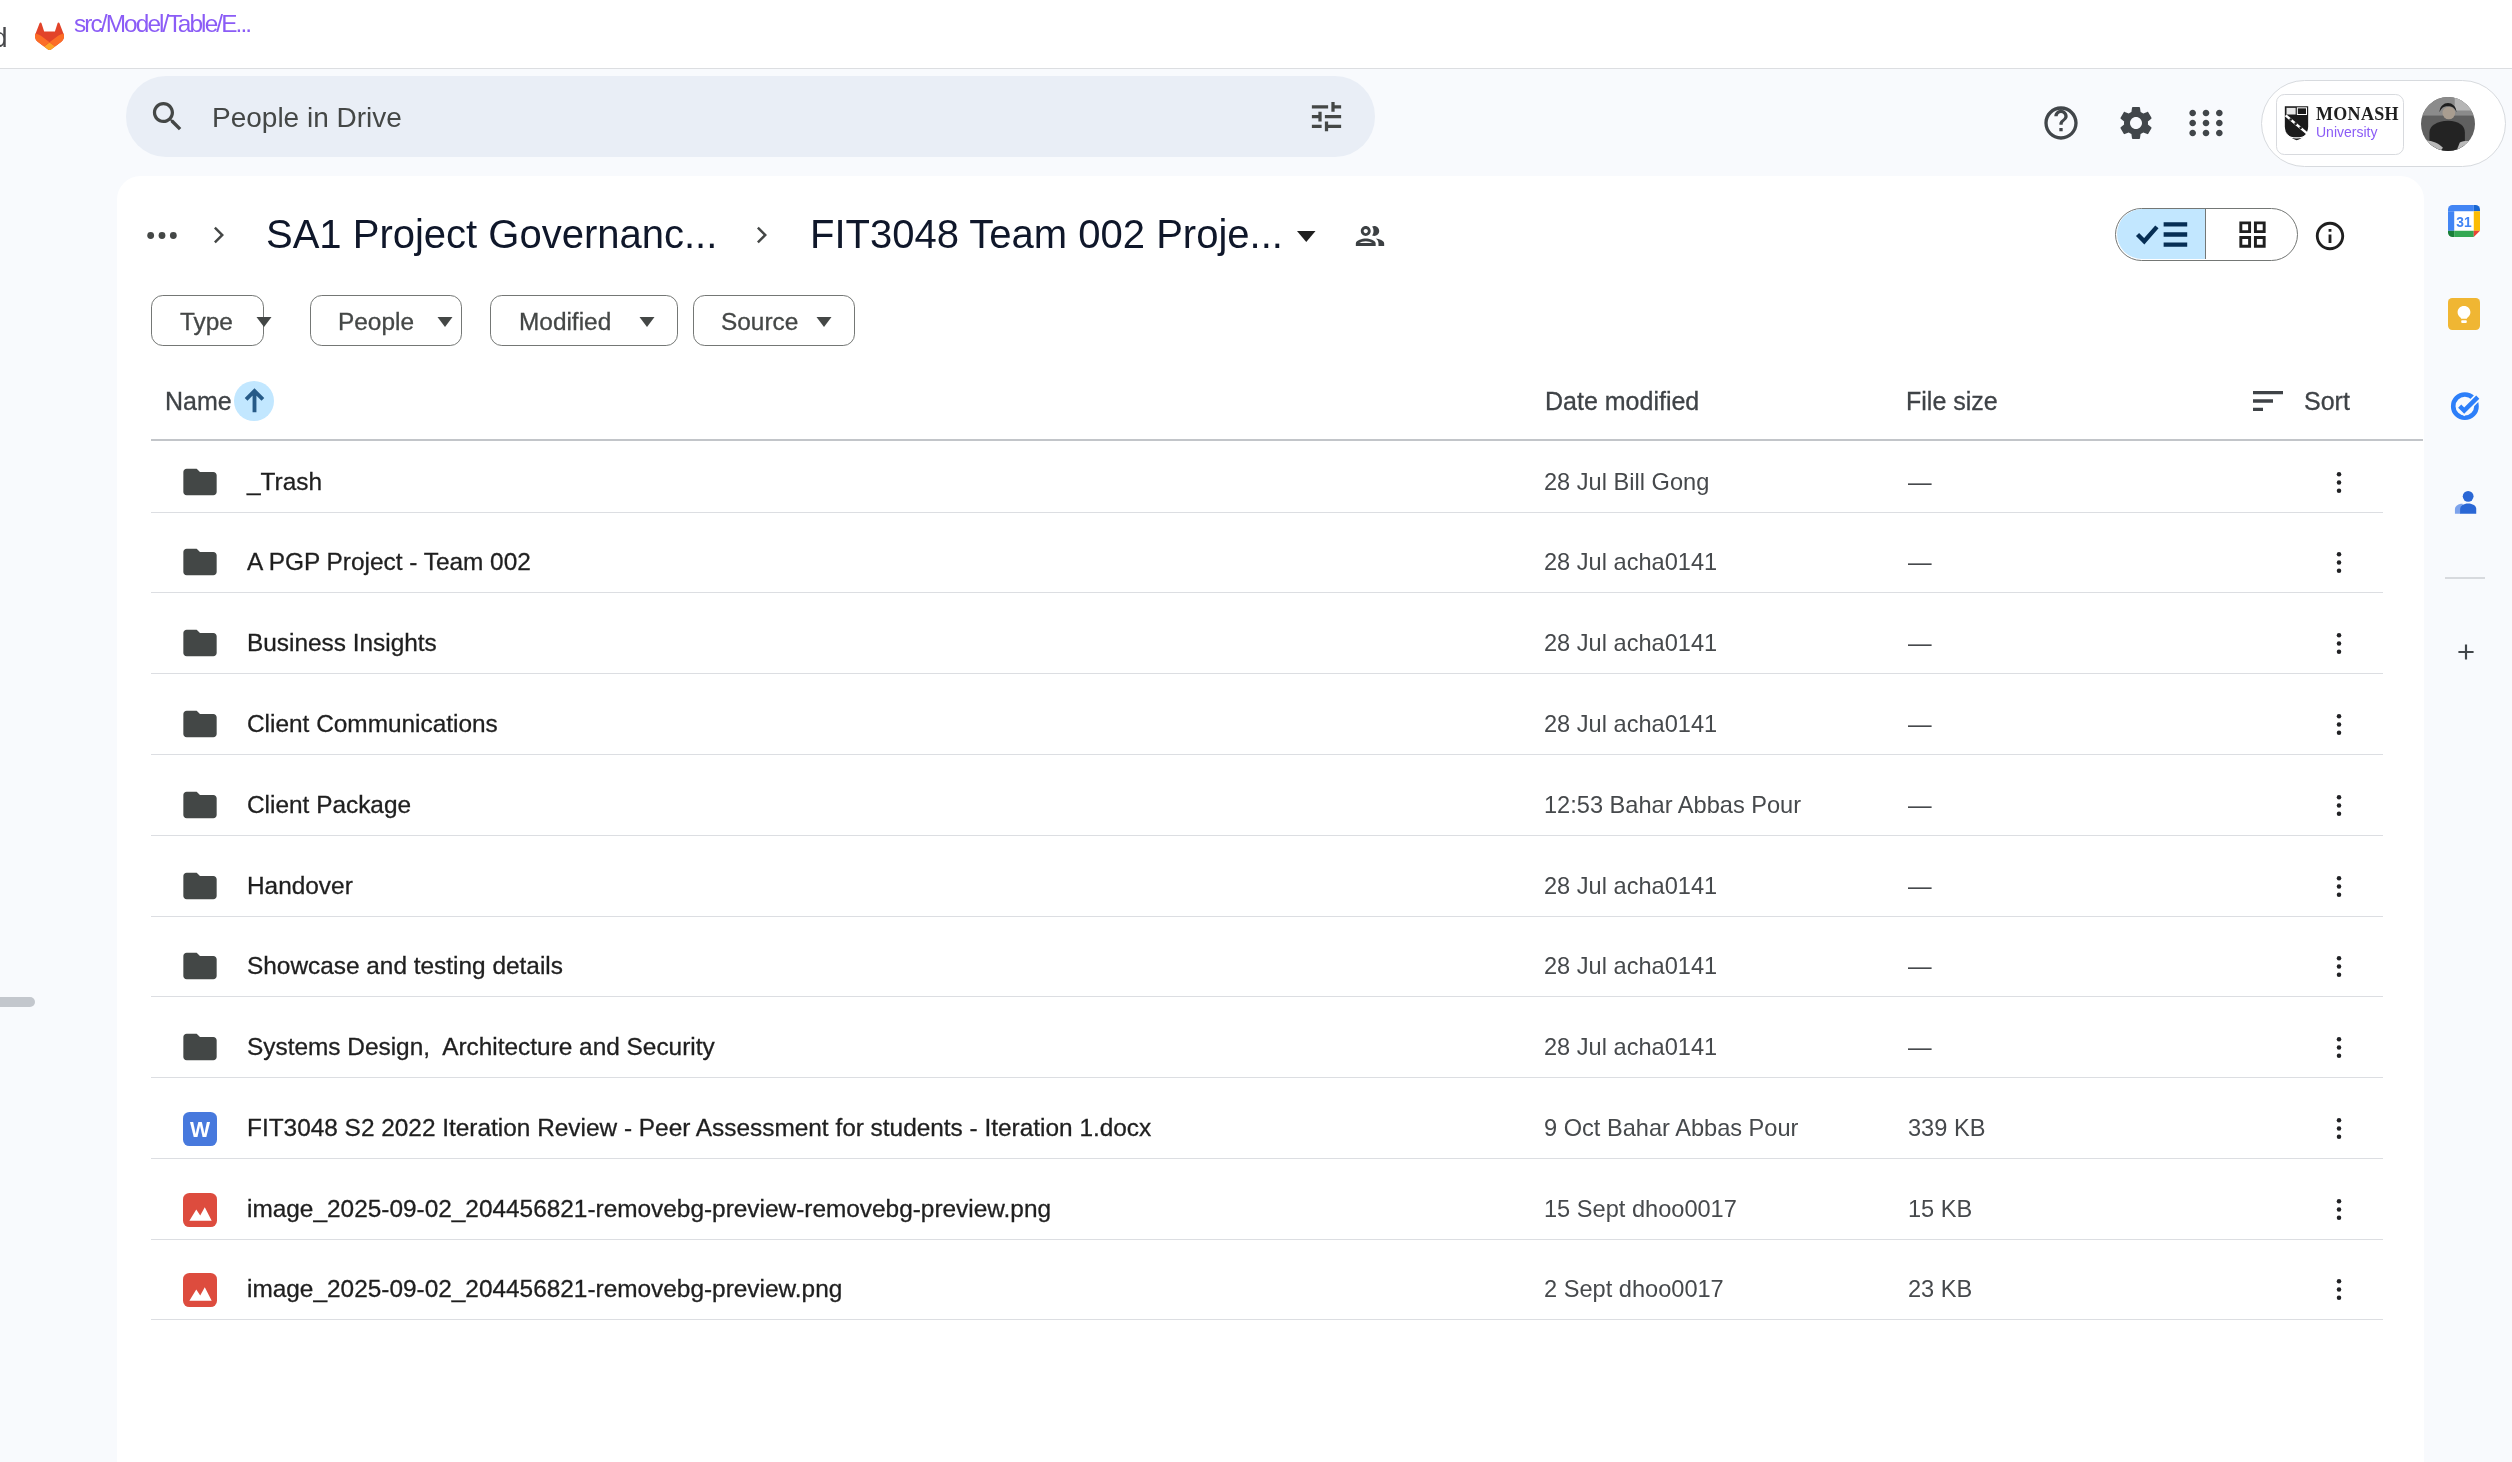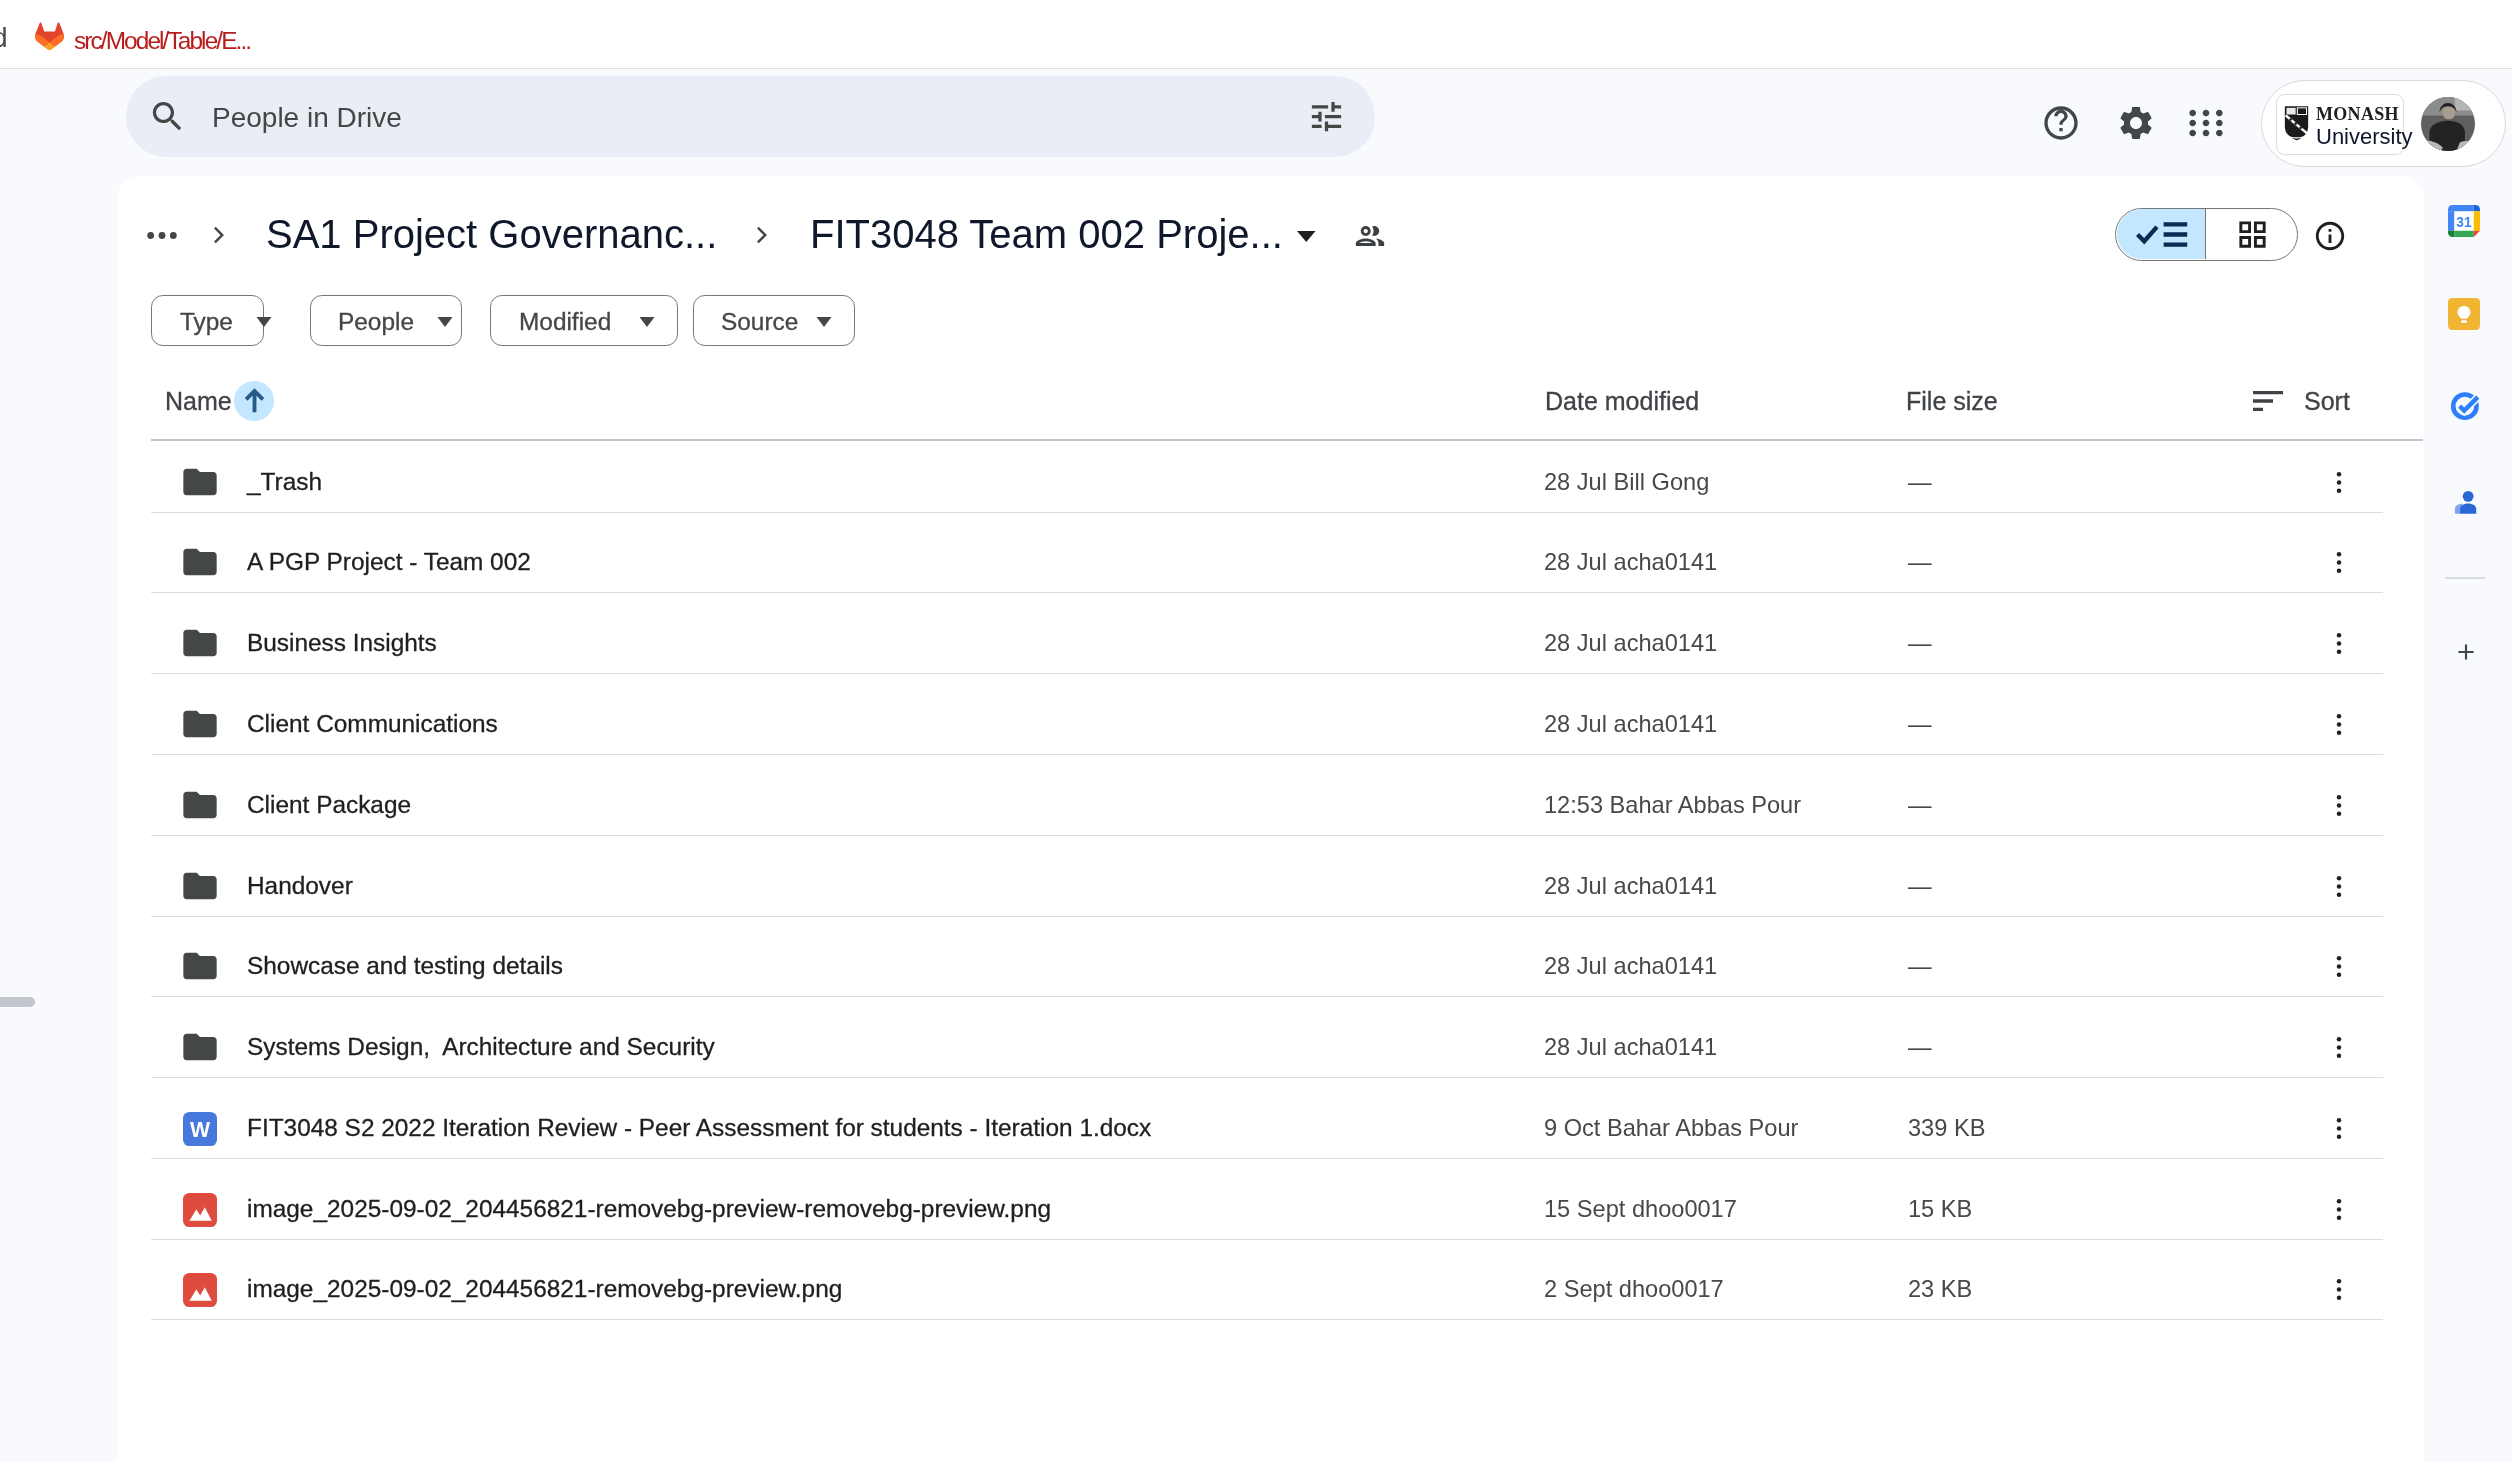--- a/index.html
+++ b/index.html
@@ -2,21 +2,21 @@
 <html style="font-size:13.5px"><head>
 <meta charset="utf-8">
 <style>
   * { margin:0; padding:0; box-sizing:border-box; }
   html,body { width:2512px; height:1462px; overflow:hidden; }
   body { font-family:"Liberation Sans", sans-serif; background:#f8fafd; position:relative; }
   .abs { position:absolute; }
   
   #tabbar { left:0; top:0; width:2512px; height:69px; background:#fff; border-bottom:1.7px solid #dcdee1; }
   #tabfrag { left:-7.6px; top:23px; font-size:27px; color:#47484b; }
-  #tabtitle { left:74px; top:27px; font-size:24.4px; color:#b91c1c; letter-spacing:-1.9px; }
+  #tabtitle { left:74px; top:10px; font-size:24.4px; color:#8b5cf6; letter-spacing:-1.9px; }
   
   #search { left:126px; top:76px; width:1249px; height:81px; border-radius:40px; background:#e9eef6; }
   #searchtext { left:212px; top:102px; font-size:28px; color:#444746; }
   
   #acctpill { left:2261px; top:80px; width:245px; height:87px; border-radius:44px; background:#fff; border:1.7px solid #d7dade; }
   #monashbox { left:2276px; top:94px; width:128px; height:61px; border-radius:8.4px; background:#fff; border:1.7px solid #d8dade; }
   
   #card { left:117px; top:176px; width:2307px; height:1286px; background:#fff; border-radius:23.6px 23.6px 0 0; }
   
   .crumb { top:212px; font-size:40px; color:#0f172a; }
@@ -97,21 +97,21 @@
 <path fill="#1b1b1b" d="M1 1h28v24c0 9-6 14-14 17C7 39 1 34 1 25Z"></path>
 <path fill="#fff" d="M3 3h11v8H3z" opacity="0.9"></path>
 <rect x="16" y="3" width="11" height="8" fill="#1b1b1b" stroke="#fff" stroke-width="1.2"></rect>
 <path stroke="#fff" stroke-width="3" d="M2 12 L28 34"></path>
 <circle cx="8" cy="17" r="1.6" fill="#1b1b1b"></circle>
     <circle cx="14" cy="22" r="1.6" fill="#1b1b1b"></circle>
     <circle cx="20" cy="27" r="1.6" fill="#1b1b1b"></circle>
 <path fill="none" stroke="#fff" stroke-width="1.5" d="M4 36c4 4 18 4 22 0"></path>
 </svg>
 <div class="abs" style="left:2316px;top:104px;width:87px;font-family:'Liberation Serif',serif;font-weight:bold;font-size:18px;letter-spacing:0.3px;color:#1f1f1f">MONASH</div>
-<div class="abs" style="left:2316px;top:124px;width:87px;font-size:22px;color:#0f172a">University</div>
+<div class="abs" style="left:2316px;top:124px;width:87px;font-size:14px;color:#8b5cf6">University</div>
 <svg class="abs" style="left:2421px;top:97px" width="54" height="54" viewBox="0 0 64 64">
 <defs>
       <clipPath id="pc">
         <circle cx="32" cy="32" r="32"></circle>
       </clipPath>
     </defs>
 <g clip-path="url(#pc)">
 <rect width="64" height="64" fill="#606060"></rect>
 <rect width="64" height="22" fill="#8b8b8b"></rect>
 <path fill="#b5b5b5" d="M40 0h24v16H40z"></path>

